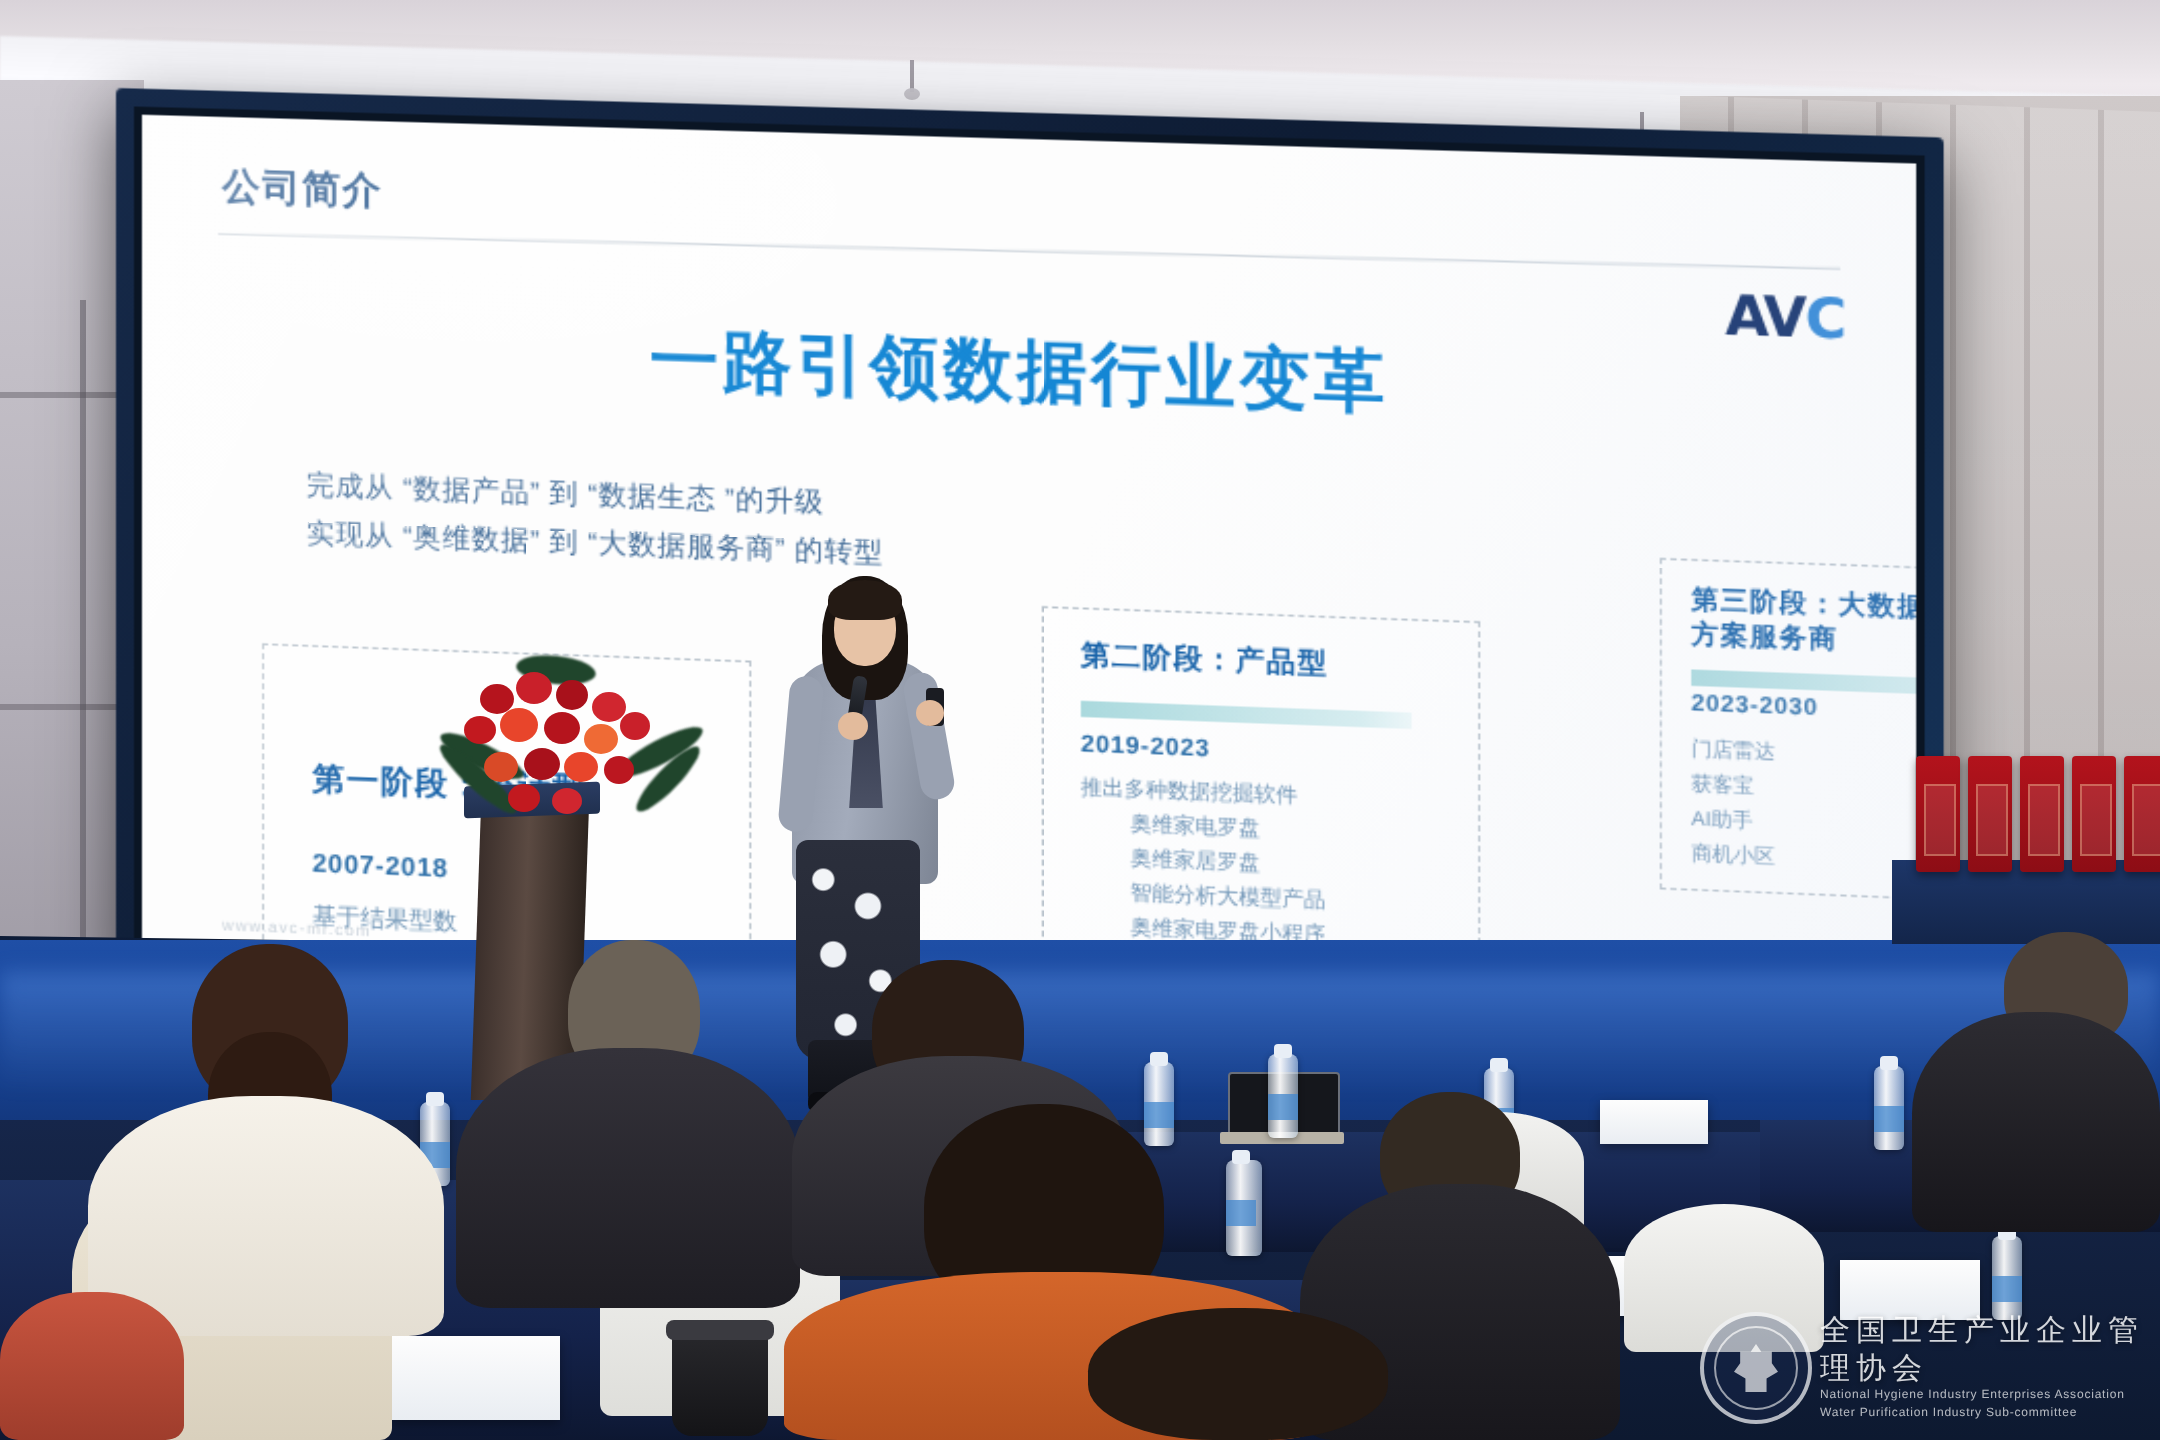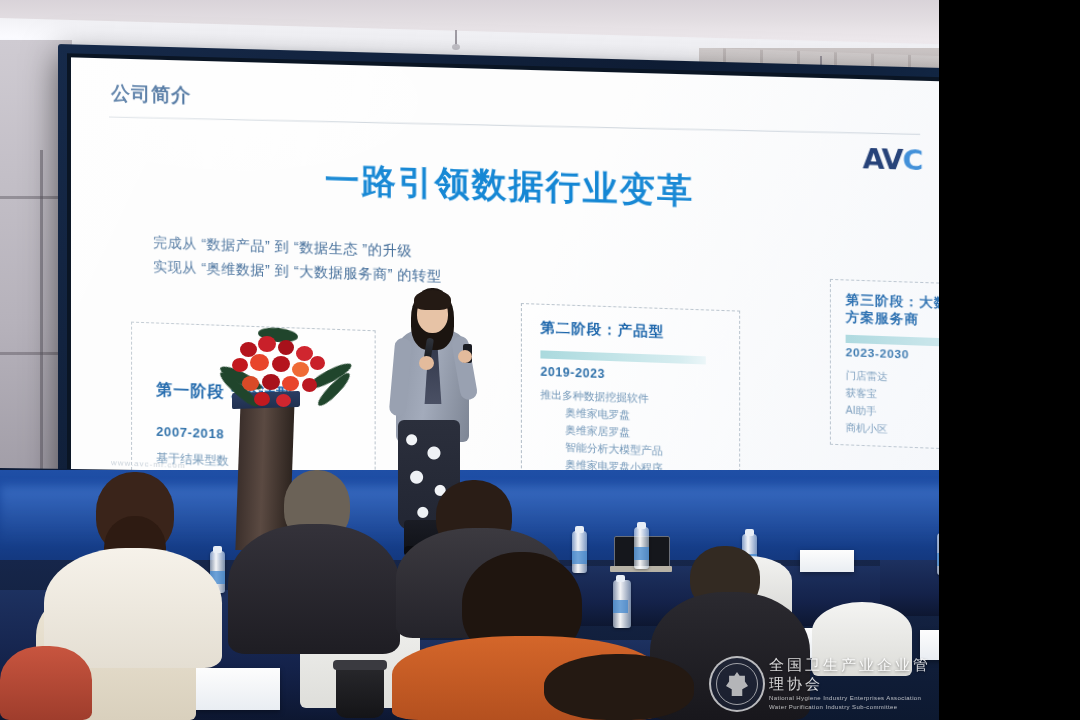--- a/index.html
+++ b/index.html
@@ -1,17 +1,17 @@
 <!DOCTYPE html>
 <html><head>
 <meta charset="utf-8">
 <style>
   html,body{margin:0;padding:0;background:#000;}
   body{width:1080px;height:720px;overflow:hidden;font-family:"Liberation Sans","DejaVu Sans",sans-serif;}
-  #scene{position:relative;width:939px;height:720px;overflow:hidden;background:#2b3550;}
+  #scene{position:relative;width:1080px;height:720px;overflow:hidden;background:#2b3550;}
 
   
   .ceiling{position:absolute;left:0;top:0;width:1080px;height:70px;
     background:linear-gradient(180deg,#d9d3d9 0%,#e3dee2 30%,#efeaee 60%,#e6e2e8 100%);}
   .cove{position:absolute;left:0;top:18px;width:1080px;height:44px;
     background:linear-gradient(180deg,#f2f2f6 0%,#fbfbff 45%,#dfe3ef 100%);
     transform:skewY(1.6deg);transform-origin:left top;filter:blur(.5px);}
   .cove2{position:absolute;left:0;top:44px;width:1080px;height:14px;
     background:linear-gradient(180deg,#cfd2de,#b9bdcc);transform:skewY(1.6deg);
     transform-origin:left top;opacity:.75;filter:blur(.6px);}

